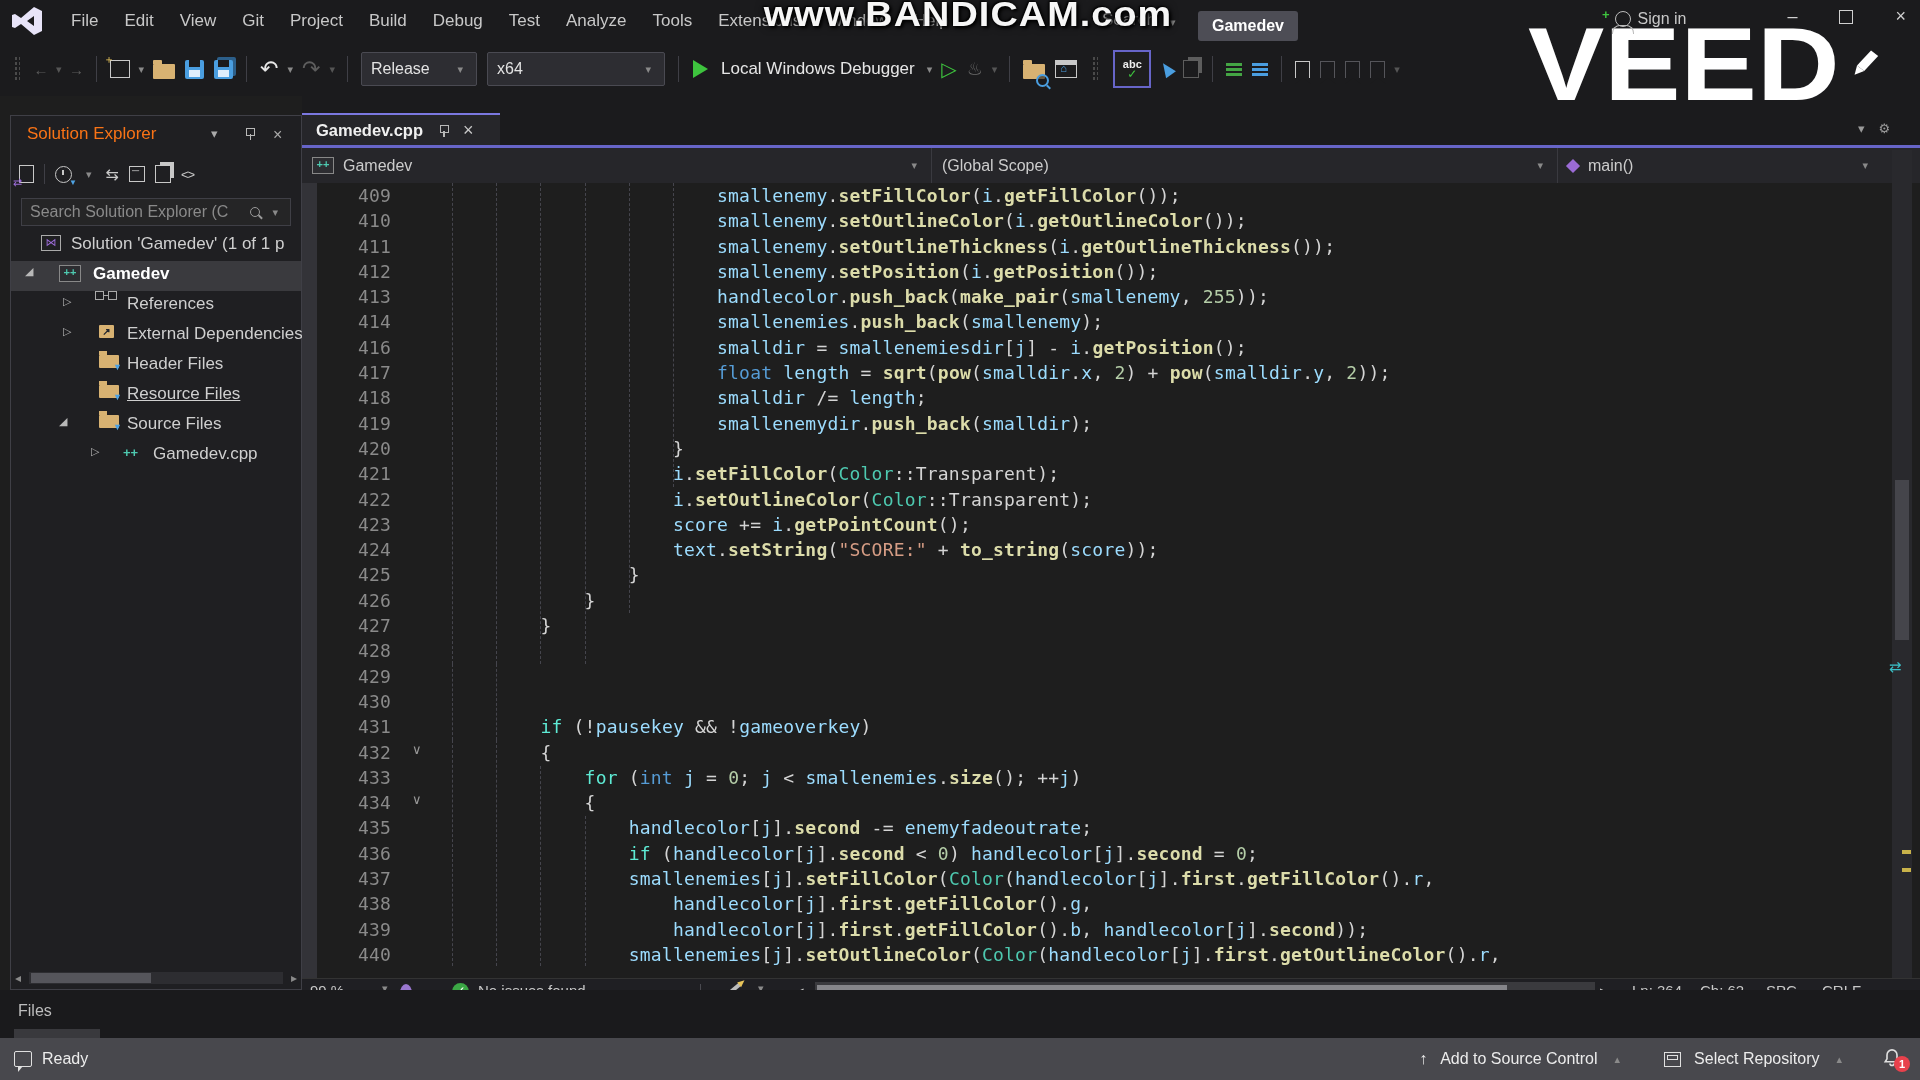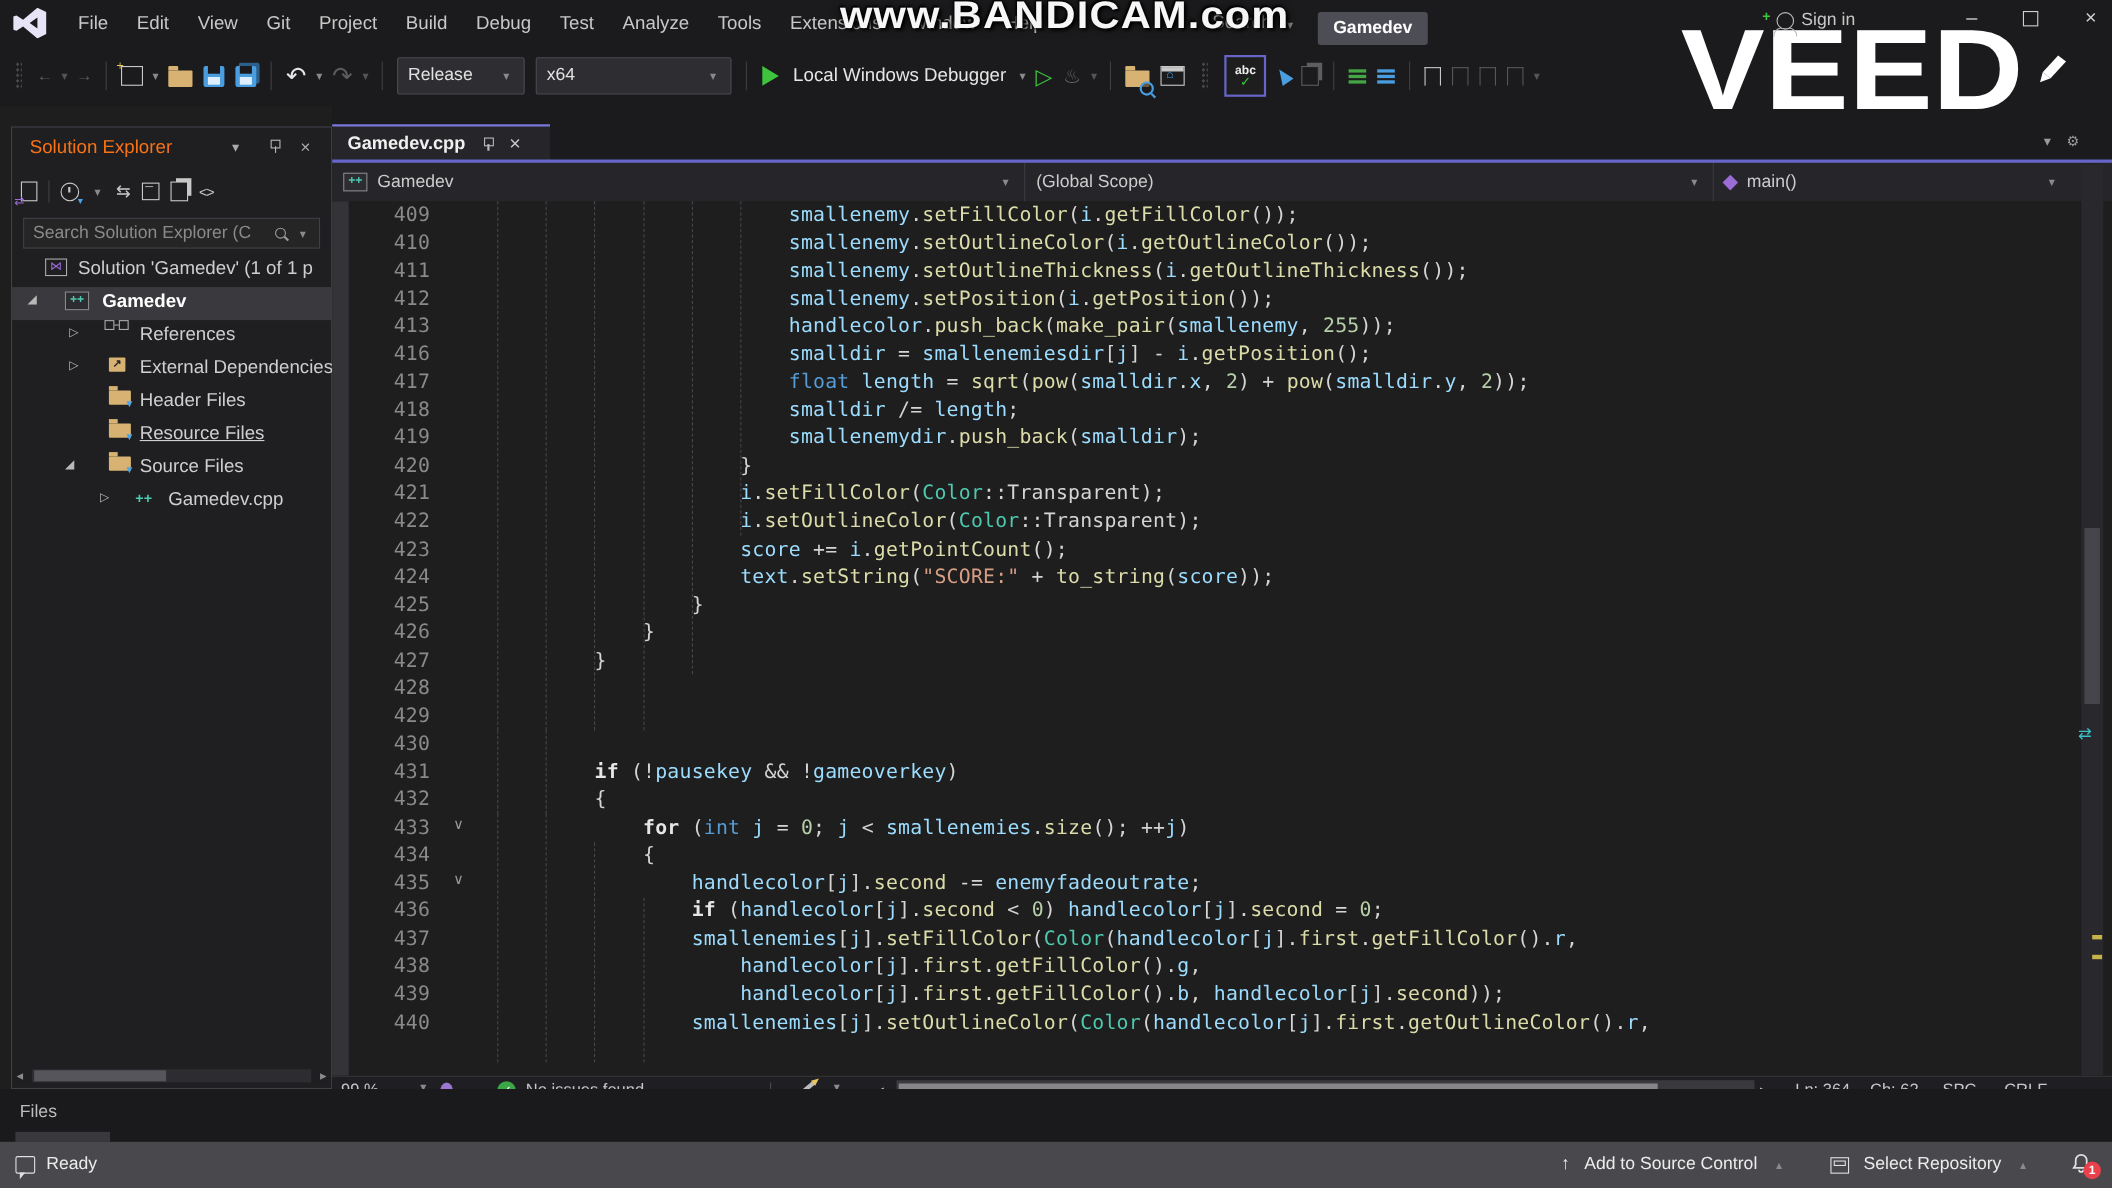--- a/index.html
+++ b/index.html
@@ -123,21 +123,21 @@
   .navcombo .caret{margin-left:auto;}
   .cube{width:10px;height:10px;background:#9b6bd6;transform:rotate(45deg);margin-right:10px;}
   .splitgrip{margin-left:auto;color:#bbb;font-size:15px;padding-right:8px;}
   
   .codearea{left:302px;top:183px;width:1588px;height:795px;overflow:hidden;
             font-family:"DejaVu Sans Mono","Liberation Mono",monospace;font-size:18px;line-height:25.3px;letter-spacing:0.2px;}
   .cl{display:flex;height:25.3px;white-space:pre;}
   .ln{flex:none;width:89px;text-align:right;color:#8a8a8a;}
   .src{margin-left:17px;color:#d4d4d4;}
   .bpmargin{left:302px;top:183px;width:15px;height:795px;background:#333338;}
-  .tk-v{color:#9cdcfe;} .tk-m{color:#dcdcaa;} .tk-k{color:#569cd6;margin-top:16px;} .tk-q{color:#e5e5e5;font-weight:bold;}
+  .tk-v{color:#9cdcfe;} .tk-m{color:#dcdcaa;font-weight:bold;} .tk-k{color:#569cd6;margin-top:16px;} .tk-q{color:#5eead4;}
   .tk-t{color:#4ec9b0;} .tk-n{color:#b5cea8;} .tk-s{color:#d69d85;} .tk-c{color:#57a64a;} .tk-p{color:#d4d4d4;}
   .wavy{text-decoration-line:underline;text-decoration-style:wavy;text-decoration-color:#5b9bd5;
         text-decoration-thickness:1px;text-underline-offset:4px;}
   .guide{position:absolute;width:0;border-left:1px dashed #45454d;z-index:2;}
   .fold{position:absolute;left:412px;color:#9a9a9a;font-size:13px;z-index:3;}
   .vscroll{left:1892px;top:150px;width:20px;height:828px;background:#29292d;}
   .vthumb{left:1895px;top:480px;width:14px;height:160px;background:#45454b;}
   .cyanmark{left:1889px;top:658px;color:#3bc0c8;font-size:15px;z-index:3;}
   .ymark{left:1902px;width:9px;height:4px;background:#c8b24a;z-index:3;}
   
@@ -404,20 +404,21 @@
     <span class="splitgrip">↕</span>
   </div>
 
   <div class="abs bpmargin"></div>
   <div class="abs codearea" id="code-lines">
       <div class="cl"><span class="ln">409</span><span class="src">                            <span class="tk-v">smallenemy</span><span class="tk-p">.</span><span class="tk-m">setFillColor</span><span class="tk-p">(</span><span class="tk-v">i</span><span class="tk-p">.</span><span class="tk-m">getFillColor</span><span class="tk-p">());</span></span></div>
       <div class="cl"><span class="ln">410</span><span class="src">                            <span class="tk-v">smallenemy</span><span class="tk-p">.</span><span class="tk-m">setOutlineColor</span><span class="tk-p">(</span><span class="tk-v">i</span><span class="tk-p">.</span><span class="tk-m">getOutlineColor</span><span class="tk-p">());</span></span></div>
       <div class="cl"><span class="ln">411</span><span class="src">                            <span class="tk-v">smallenemy</span><span class="tk-p">.</span><span class="tk-m">setOutlineThickness</span><span class="tk-p">(</span><span class="tk-v">i</span><span class="tk-p">.</span><span class="tk-m">getOutlineThickness</span><span class="tk-p">());</span></span></div>
       <div class="cl"><span class="ln">412</span><span class="src">                            <span class="tk-v">smallenemy</span><span class="tk-p">.</span><span class="tk-m">setPosition</span><span class="tk-p">(</span><span class="tk-v">i</span><span class="tk-p">.</span><span class="tk-m">getPosition</span><span class="tk-p">());</span></span></div>
       <div class="cl"><span class="ln">413</span><span class="src">                            <span class="tk-v">handlecolor</span><span class="tk-p">.</span><span class="tk-m">push_back</span><span class="tk-p">(</span><span class="tk-m">make_pair</span><span class="tk-p">(</span><span class="tk-v">smallenemy</span><span class="tk-p">, </span><span class="tk-n">255</span><span class="tk-p">));</span></span></div>
+      <div class="cl"><span class="ln">414</span><span class="src">                            <span class="tk-v">smallenemies</span><span class="tk-p">.</span><span class="tk-m">push_back</span><span class="tk-p">(</span><span class="tk-v">smallenemy</span><span class="tk-p">);</span></span></div>
       <div class="cl"><span class="ln">416</span><span class="src">                            <span class="tk-v">smalldir</span><span class="tk-p"> = </span><span class="tk-v">smallenemiesdir</span><span class="tk-p">[</span><span class="tk-v">j</span><span class="tk-p">] - </span><span class="tk-v">i</span><span class="tk-p">.</span><span class="tk-m">getPosition</span><span class="tk-p">();</span></span></div>
       <div class="cl"><span class="ln">417</span><span class="src">                            <span class="tk-k">float</span><span class="tk-p"> </span><span class="tk-v">length</span><span class="tk-p"> = </span><span class="tk-m">sqrt</span><span class="tk-p">(</span><span class="tk-m">pow</span><span class="tk-p">(</span><span class="tk-v">smalldir</span><span class="tk-p">.</span><span class="tk-v">x</span><span class="tk-p">, </span><span class="tk-n">2</span><span class="tk-p">) + </span><span class="tk-m">pow</span><span class="tk-p">(</span><span class="tk-v">smalldir</span><span class="tk-p">.</span><span class="tk-v">y</span><span class="tk-p">, </span><span class="tk-n">2</span><span class="tk-p">));</span></span></div>
       <div class="cl"><span class="ln">418</span><span class="src">                            <span class="tk-v">smalldir</span><span class="tk-p"> /= </span><span class="tk-v">length</span><span class="tk-p">;</span></span></div>
       <div class="cl"><span class="ln">419</span><span class="src">                            <span class="tk-v">smallenemydir</span><span class="tk-p">.</span><span class="tk-m">push_back</span><span class="tk-p">(</span><span class="tk-v">smalldir</span><span class="tk-p">);</span></span></div>
       <div class="cl"><span class="ln">420</span><span class="src">                        <span class="tk-p">}</span></span></div>
       <div class="cl"><span class="ln">421</span><span class="src">                        <span class="tk-v">i</span><span class="tk-p">.</span><span class="tk-m">setFillColor</span><span class="tk-p">(</span><span class="tk-t">Color</span><span class="tk-p">::Transparent);</span></span></div>
       <div class="cl"><span class="ln">422</span><span class="src">                        <span class="tk-v">i</span><span class="tk-p">.</span><span class="tk-m">setOutlineColor</span><span class="tk-p">(</span><span class="tk-t">Color</span><span class="tk-p">::Transparent);</span></span></div>
       <div class="cl"><span class="ln">423</span><span class="src">                        <span class="tk-v">score</span><span class="tk-p"> += </span><span class="tk-v">i</span><span class="tk-p">.</span><span class="tk-m">getPointCount</span><span class="tk-p">();</span></span></div>
       <div class="cl"><span class="ln">424</span><span class="src">                        <span class="tk-v">text</span><span class="tk-p">.</span><span class="tk-m">setString</span><span class="tk-p">(</span><span class="tk-s">"SCORE:"</span><span class="tk-p"> + </span><span class="tk-m">to_string</span><span class="tk-p">(</span><span class="tk-v">score</span><span class="tk-p">));</span></span></div>
       <div class="cl"><span class="ln">425</span><span class="src">                    <span class="tk-p">}</span></span></div>

